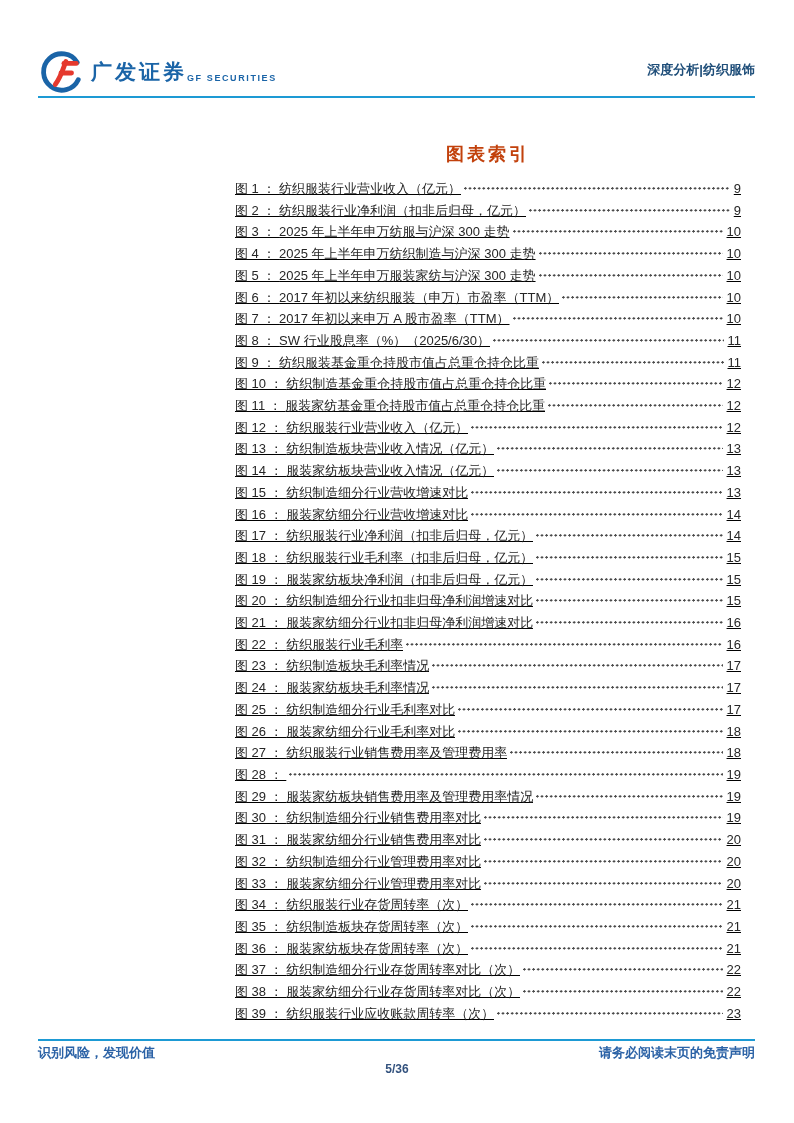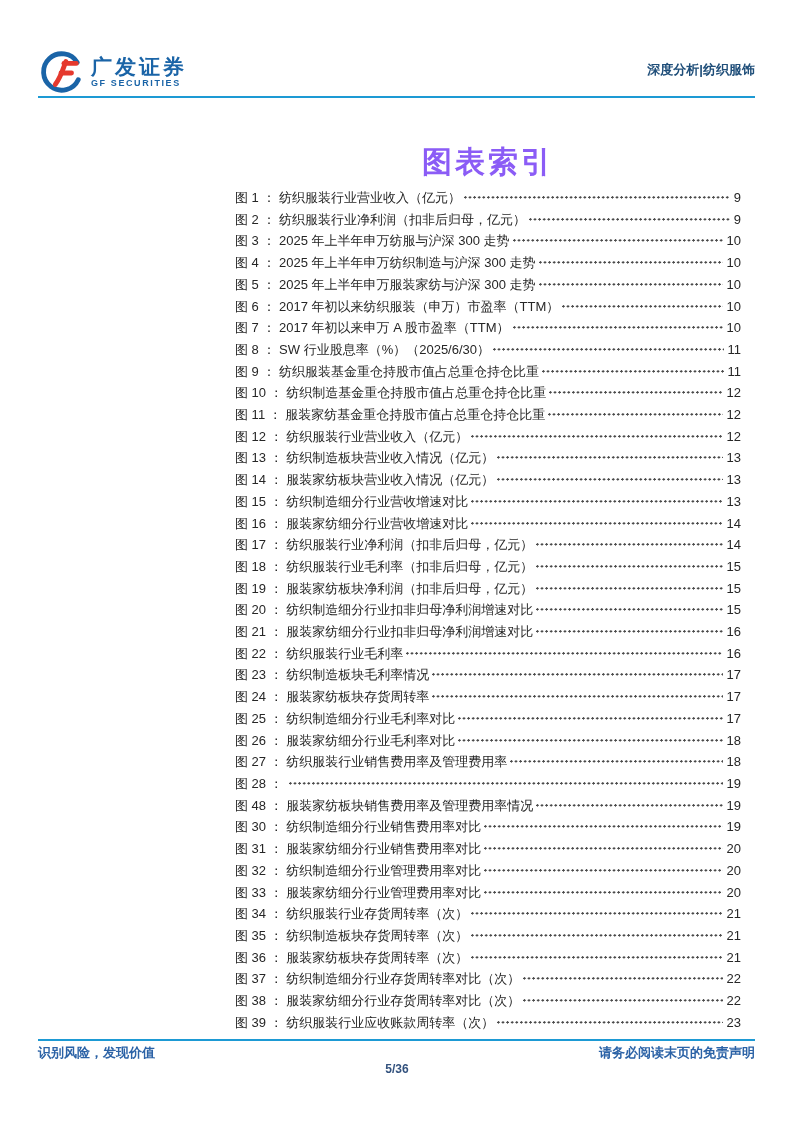--- a/index.html
+++ b/index.html
@@ -7,31 +7,31 @@
     position:relative; width:794px; height:1123px; margin:0 auto;
     background:#ffffff; overflow:hidden;
     font-family:"Liberation Sans", sans-serif;
   }
 
   
   .hdr { position:absolute; left:38px; right:39px; top:46px; height:50px;
          display:flex; justify-content:space-between; align-items:flex-end; }
   .brand { display:flex; align-items:center; gap:7px; }
   .logo-icon svg { width:46px; height:46px; display:block; }
-  .brand-text { display:flex; flex-direction:column; line-height:1.05; padding-bottom:2px; }
+  .brand-text { display:flex; flex-direction:row; line-height:1.05; padding-bottom:2px; }
   .brand-cn { color:#1a64a7; font-size:21px; font-weight:bold; letter-spacing:3px; }
-  .brand-en { color:#1a64a7; font-size:9px; font-weight:bold; letter-spacing:1.6px; margin-top:1px; }
+  .brand-en { color:#1a64a7; font-size:9px; font-weight:bold; letter-spacing:1.6px; margin-top:13px; }
   .hdr-right { color:#1f4e79; font-weight:bold; font-size:13px; padding-bottom:17px; }
   .hdr-rule { position:absolute; left:38px; right:39px; top:96px; height:2px; background:#1d9ad4; }
 
   
   .content { position:absolute; left:235px; width:506px; top:142px; }
-  .title { margin:0; text-align:center; font-size:30px; font-weight:bold;
-           color:#8b5cf6; letter-spacing:3px; }
-  .toc { margin-top:4px; }
+  .title { margin:0; text-align:center; font-size:18px; font-weight:bold;
+           color:#c2410c; letter-spacing:3px; }
+  .toc { margin-top:12px;text-decoration:underline; }
   .toc-row { display:flex; align-items:baseline; line-height:21.7px;
              font-size:13px; color:#262626; white-space:nowrap; }
   .toc-fig { white-space:pre; }
   .toc-label { overflow:hidden; }
   .leader { flex:1 1 auto; position:relative; min-width:12px; }
   .leader::after {
     content:""; position:absolute; left:3px; right:3px; bottom:3px; height:3px;
     background-image:radial-gradient(circle at 1.4px 1.4px, #4a4a4a 1px, rgba(0,0,0,0) 1.35px);
     background-size:4.6px 3px; background-repeat:repeat-x;
   }
@@ -205,21 +205,21 @@
           <span class="toc-page">16</span>
         </div>
         <div class="toc-row">
           <span class="toc-fig">图 23 ： </span>
           <span class="toc-label">纺织制造板块毛利率情况</span>
           <span class="leader"></span>
           <span class="toc-page">17</span>
         </div>
         <div class="toc-row">
           <span class="toc-fig">图 24 ： </span>
-          <span class="toc-label">服装家纺板块存货周转率</span>
+          <span class="toc-label">服装家纺板块毛利率情况</span>
           <span class="leader"></span>
           <span class="toc-page">17</span>
         </div>
         <div class="toc-row">
           <span class="toc-fig">图 25 ： </span>
           <span class="toc-label">纺织制造细分行业毛利率对比</span>
           <span class="leader"></span>
           <span class="toc-page">17</span>
         </div>
         <div class="toc-row">
@@ -233,21 +233,21 @@
           <span class="toc-label">纺织服装行业销售费用率及管理费用率</span>
           <span class="leader"></span>
           <span class="toc-page">18</span>
         </div>
         <div class="toc-row">
           <span class="toc-fig">图 28 ： </span>
           <span class="leader"></span>
           <span class="toc-page">19</span>
         </div>
         <div class="toc-row">
-          <span class="toc-fig">图 48 ： </span>
+          <span class="toc-fig">图 29 ： </span>
           <span class="toc-label">服装家纺板块销售费用率及管理费用率情况</span>
           <span class="leader"></span>
           <span class="toc-page">19</span>
         </div>
         <div class="toc-row">
           <span class="toc-fig">图 30 ： </span>
           <span class="toc-label">纺织制造细分行业销售费用率对比</span>
           <span class="leader"></span>
           <span class="toc-page">19</span>
         </div>

